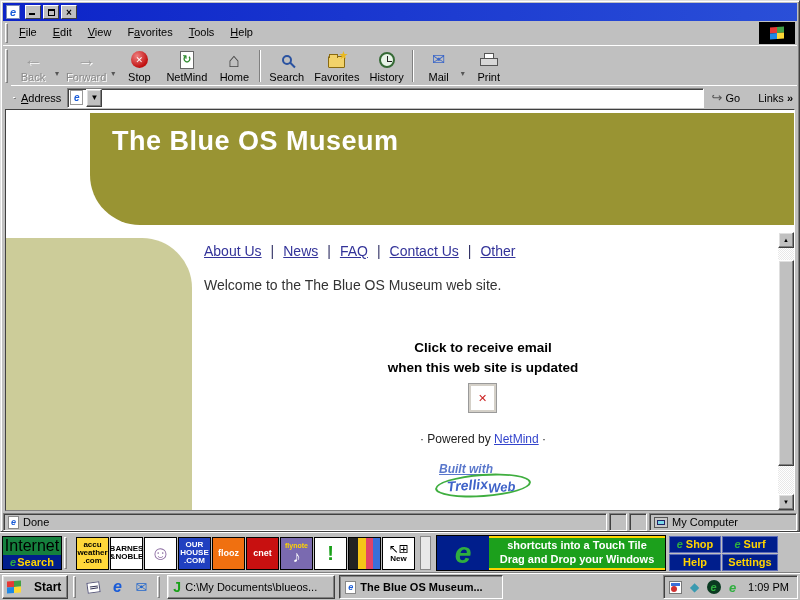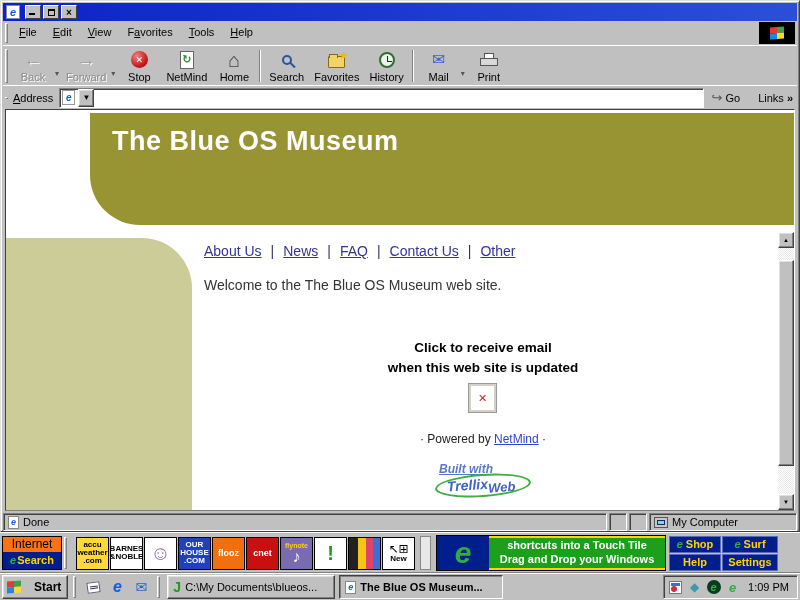--- a/index.html
+++ b/index.html
@@ -64,21 +64,21 @@
   .folder::before { content:""; position:absolute; top:-3px; left:0; width:7px; height:3px; background:#f2d26a; border:1px solid #8a6a10; border-bottom:none; }
   .fav-star { position:absolute; top:-8px; right:-4px; color:#e8b820; font-size:11px; }
   .clock-face { width:16px; height:16px; border-radius:50%; border:2px solid #356a35; background:#e8f4e8; position:relative; }
   .clock-face i { position:absolute; background:#222; }
   .clock-h { width:1px; height:5px; left:6px; top:2px; }
   .clock-m { width:5px; height:1px; left:6px; top:7px; }
   .mail-glyph { font-size:16px; color:#3a66c8; }
   .printer-top { width:10px; height:6px; background:#fff; border:1px solid #555; margin:0 auto; }
   .printer-body { width:18px; height:8px; background:#d8d8d8; border:1px solid #555; margin-top:-1px; }
 
-  .addressbar { position:absolute; top:84px; left:2px; right:2px; height:24px; background:#c0c0c0;
+  .addressbar { position:absolute; top:84px; left:10px; right:2px; height:24px; background:#c0c0c0;
                 border-top:1px solid #fff; display:flex; align-items:center; }
   .addr-label { padding:0 6px 0 2px; }
   .addr-field { flex:1; height:20px; background:#fff; display:flex; align-items:center; padding-left:2px; position:relative; }
   .addr-ie-icon { width:13px; height:15px; background:#fff; border:1px solid #999; color:#1a5cd8; font-weight:bold; font-style:italic;
                   font-size:10px; display:flex; align-items:center; justify-content:center; margin-right:3px; }
   .addr-input { border:none; outline:none; flex:1; font-family:"Liberation Sans","DejaVu Sans",sans-serif; font-size:11px; height:16px; }
   .addr-drop { width:16px; height:18px; background:#c0c0c0; display:flex; align-items:center; justify-content:center; font-size:8px; margin-right:1px; }
   .go-btn { display:flex; align-items:center; gap:3px; padding:0 8px; height:22px; }
   .go-arrow { color:#555; font-size:13px; }
   .links-area { display:flex; align-items:center; height:22px; padding:0 4px 0 2px; }
@@ -125,21 +125,21 @@
               font-size:9px; display:flex; align-items:center; justify-content:center; }
   .pc-icon { width:14px; height:11px; background:#c8c8c8; border:1px solid #555; display:flex; align-items:center; justify-content:center; }
   .pc-screen { width:8px; height:5px; background:#7ad8e8; border:1px solid #226; }
 
   
   .taskbar { position:absolute; top:532px; left:0; width:800px; height:68px; background:#c0c0c0; border-top:1px solid #fff; }
   .tb-row1 { position:absolute; top:1px; left:0; right:0; height:38px; display:flex; align-items:center; }
   .tb-row2 { position:absolute; top:39px; left:0; right:0; height:29px; display:flex; align-items:center; border-top:1px solid #808080; box-shadow:0 1px 0 #fff inset; }
 
   .isearch { width:60px; height:34px; margin-left:2px; display:flex; flex-direction:column; border:1px solid #000; }
-  .isearch-top { flex:1; background:#f97316; color:#000; font-size:12px; text-align:center; }
+  .isearch-top { flex:1; background:#15803d; color:#000; font-size:16px; text-align:center; }
   .isearch-bot { flex:1.2; background:#001e8c; color:#ffd400; font-weight:bold; font-size:11px; display:flex; align-items:center; justify-content:center; gap:1px; }
   .e-green { color:#2fae3f; font-weight:bold; font-style:italic; }
   .tiles { display:flex; margin-left:6px; }
   .tile { width:33px; height:33px; border:1px solid #000; margin-right:1px; overflow:hidden; display:flex; align-items:center; justify-content:center;
           text-align:center; line-height:1; flex-direction:column; }
   .tile-accu { background:#ffd83a; color:#000; font-size:8px; font-weight:bold; }
   .tile-barnes { background:#fff; color:#000; font-size:8px; font-weight:bold; }
   .tile-jester { background:#fff; color:#8a6aa0; font-size:20px; }
   .tile-ourhouse { background:#2040c0; color:#fff; font-size:8px; font-weight:bold; }
   .tile-flooz { background:#f07010; color:#fff; font-size:9px; font-weight:bold; }

